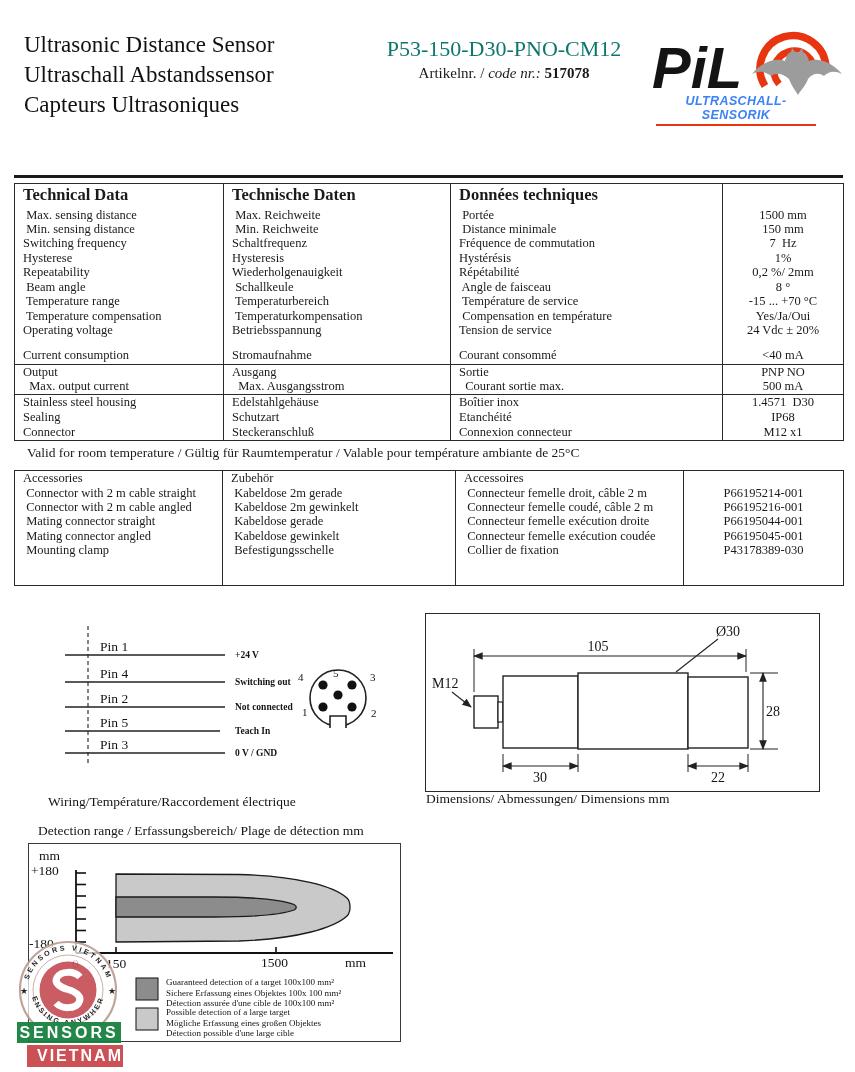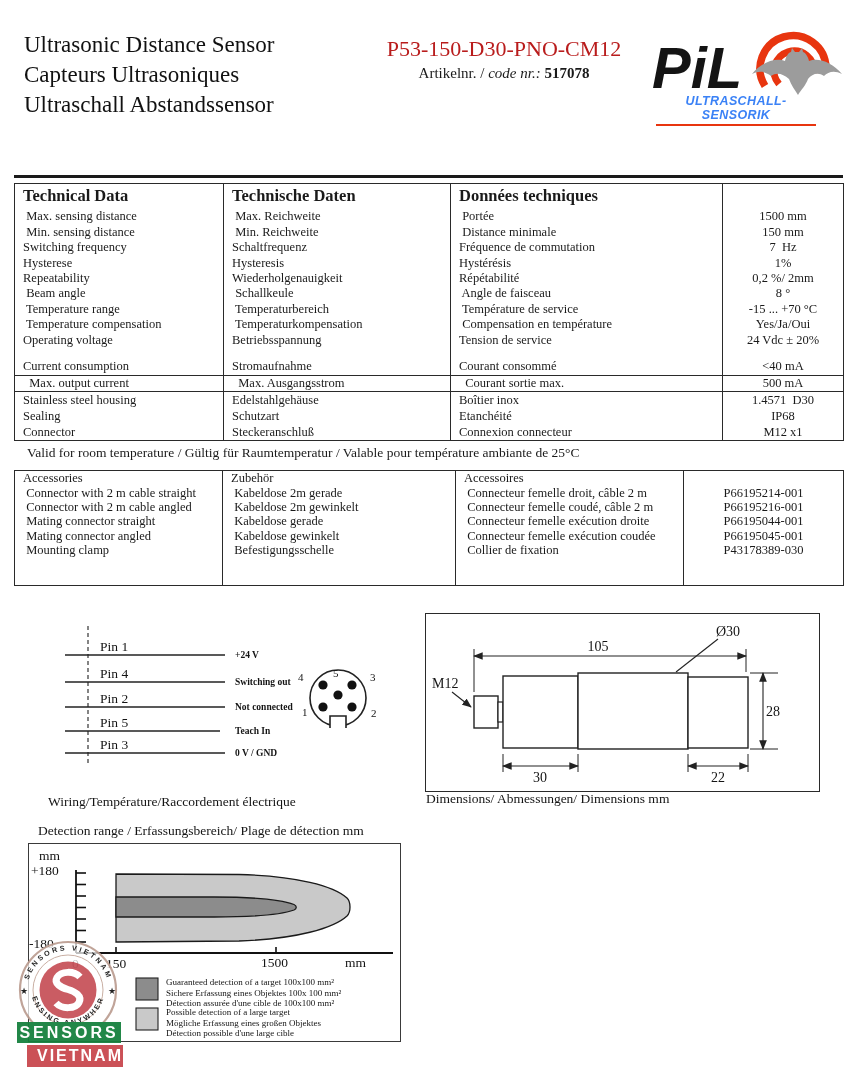--- a/index.html
+++ b/index.html
@@ -3,21 +3,21 @@
 <meta charset="utf-8">
 <style>
   html,body { margin:0; padding:0; background:#fff; }
   .page { position:relative; width:855px; height:1072px; background:#fff;
           font-family:"Liberation Serif", serif; color:#1a1a1a; overflow:hidden; }
   .abs { position:absolute; }
 
   
   .title-block { left:24px; top:30px; font-size:23px; line-height:30px; color:#111; }
   .product-block { left:358px; top:36px; width:292px; text-align:center; }
-  .product-code { font-size:22px; color:#b91c1c; }
+  .product-code { font-size:22px; color:#0f766e; }
   .article-line { font-size:15px; margin-top:3px; }
   .article-line .it { font-style:italic; }
   .article-line .bd { font-weight:bold; }
   .logo-tagline { left:656px; top:94px; width:160px; text-align:center;
       font-family:"Liberation Sans", sans-serif; font-weight:bold; font-style:italic;
       font-size:12.5px; letter-spacing:0.4px; color:#3b82f6; border-bottom:2.2px solid #e8350f;
       padding-bottom:2px; }
 
   .rule-thick { left:14px; top:175px; width:829px; height:2.5px; background:#1a1a1a; }
 
@@ -51,22 +51,22 @@
   svg text { font-family:"Liberation Serif", serif; fill:#141414; }
   svg text.sans { font-family:"Liberation Sans", sans-serif; }
 </style>
 </head>
 <body>
 
 <div class="page">
 
   <div class="abs title-block">
     <div>Ultrasonic Distance Sensor</div>
+    <div>Ultraschall Abstandssensor</div>
     <div>Capteurs Ultrasoniques</div>
-    <div>Ultraschall Abstandssensor</div>
   </div>
 
   <div class="abs product-block">
     <div class="product-code">P53-150-D30-PNO-CM12</div>
     <div class="article-line"><span>Artikelnr. / </span><span class="it">code nr.: </span><span class="bd">517078</span></div>
   </div>
 
   <svg class="abs" style="left:648px; top:26px;" width="202" height="70" viewBox="0 0 202 70">
     <text x="4" y="62" font-size="58" font-weight="bold" font-style="italic" fill="#9c9c9c" class="sans">PiL</text>
     <path d="M131,58 A20,20 0 1 1 166,47" fill="none" stroke="#e8350f" stroke-width="7"></path>
@@ -149,20 +149,26 @@
           <td class="cd"></td>
           <td class="cd"></td>
           <td class="cd"></td>
           <td class="val"></td>
         </tr>
       <tr class="h17 bline">
           <td class="cd">Current consumption</td>
           <td class="cd">Stromaufnahme</td>
           <td class="cd">Courant consommé</td>
           <td class="val">&lt;40 mA</td>
+        </tr>
+      <tr class="h15">
+          <td class="cd">Output</td>
+          <td class="cd">Ausgang</td>
+          <td class="cd">Sortie</td>
+          <td class="val">PNP NO</td>
         </tr>
       <tr class="h15 bline">
           <td class="cd">  Max. output current</td>
           <td class="cd">  Max. Ausgangsstrom</td>
           <td class="cd">  Courant sortie max.</td>
           <td class="val">500 mA</td>
         </tr>
       <tr class="h15">
           <td class="cd">Stainless steel housing</td>
           <td class="cd">Edelstahlgehäuse</td>

